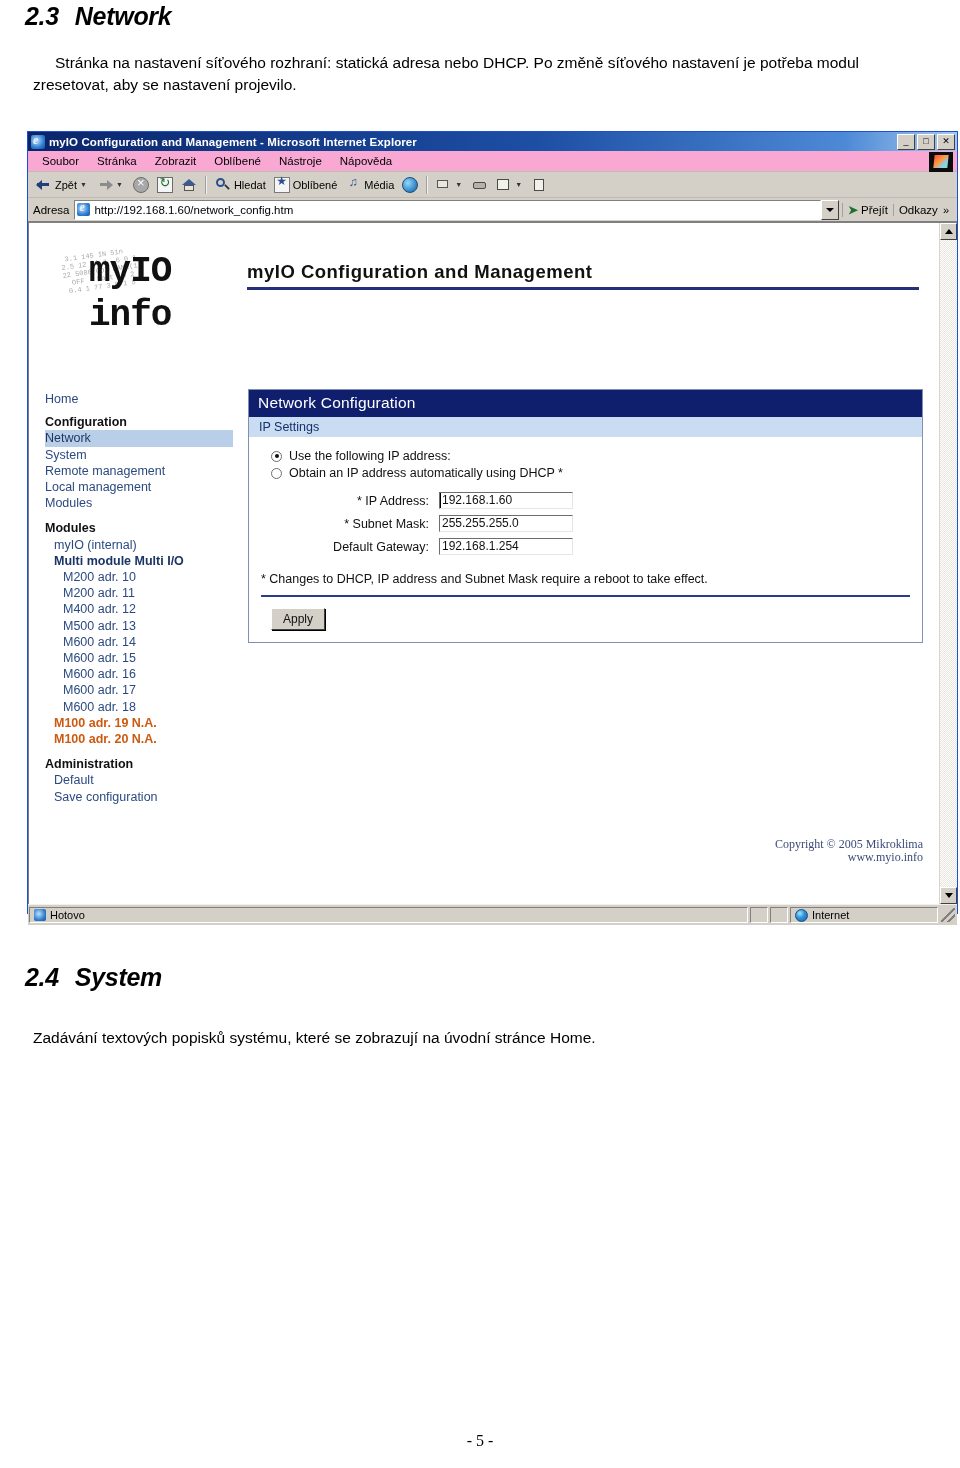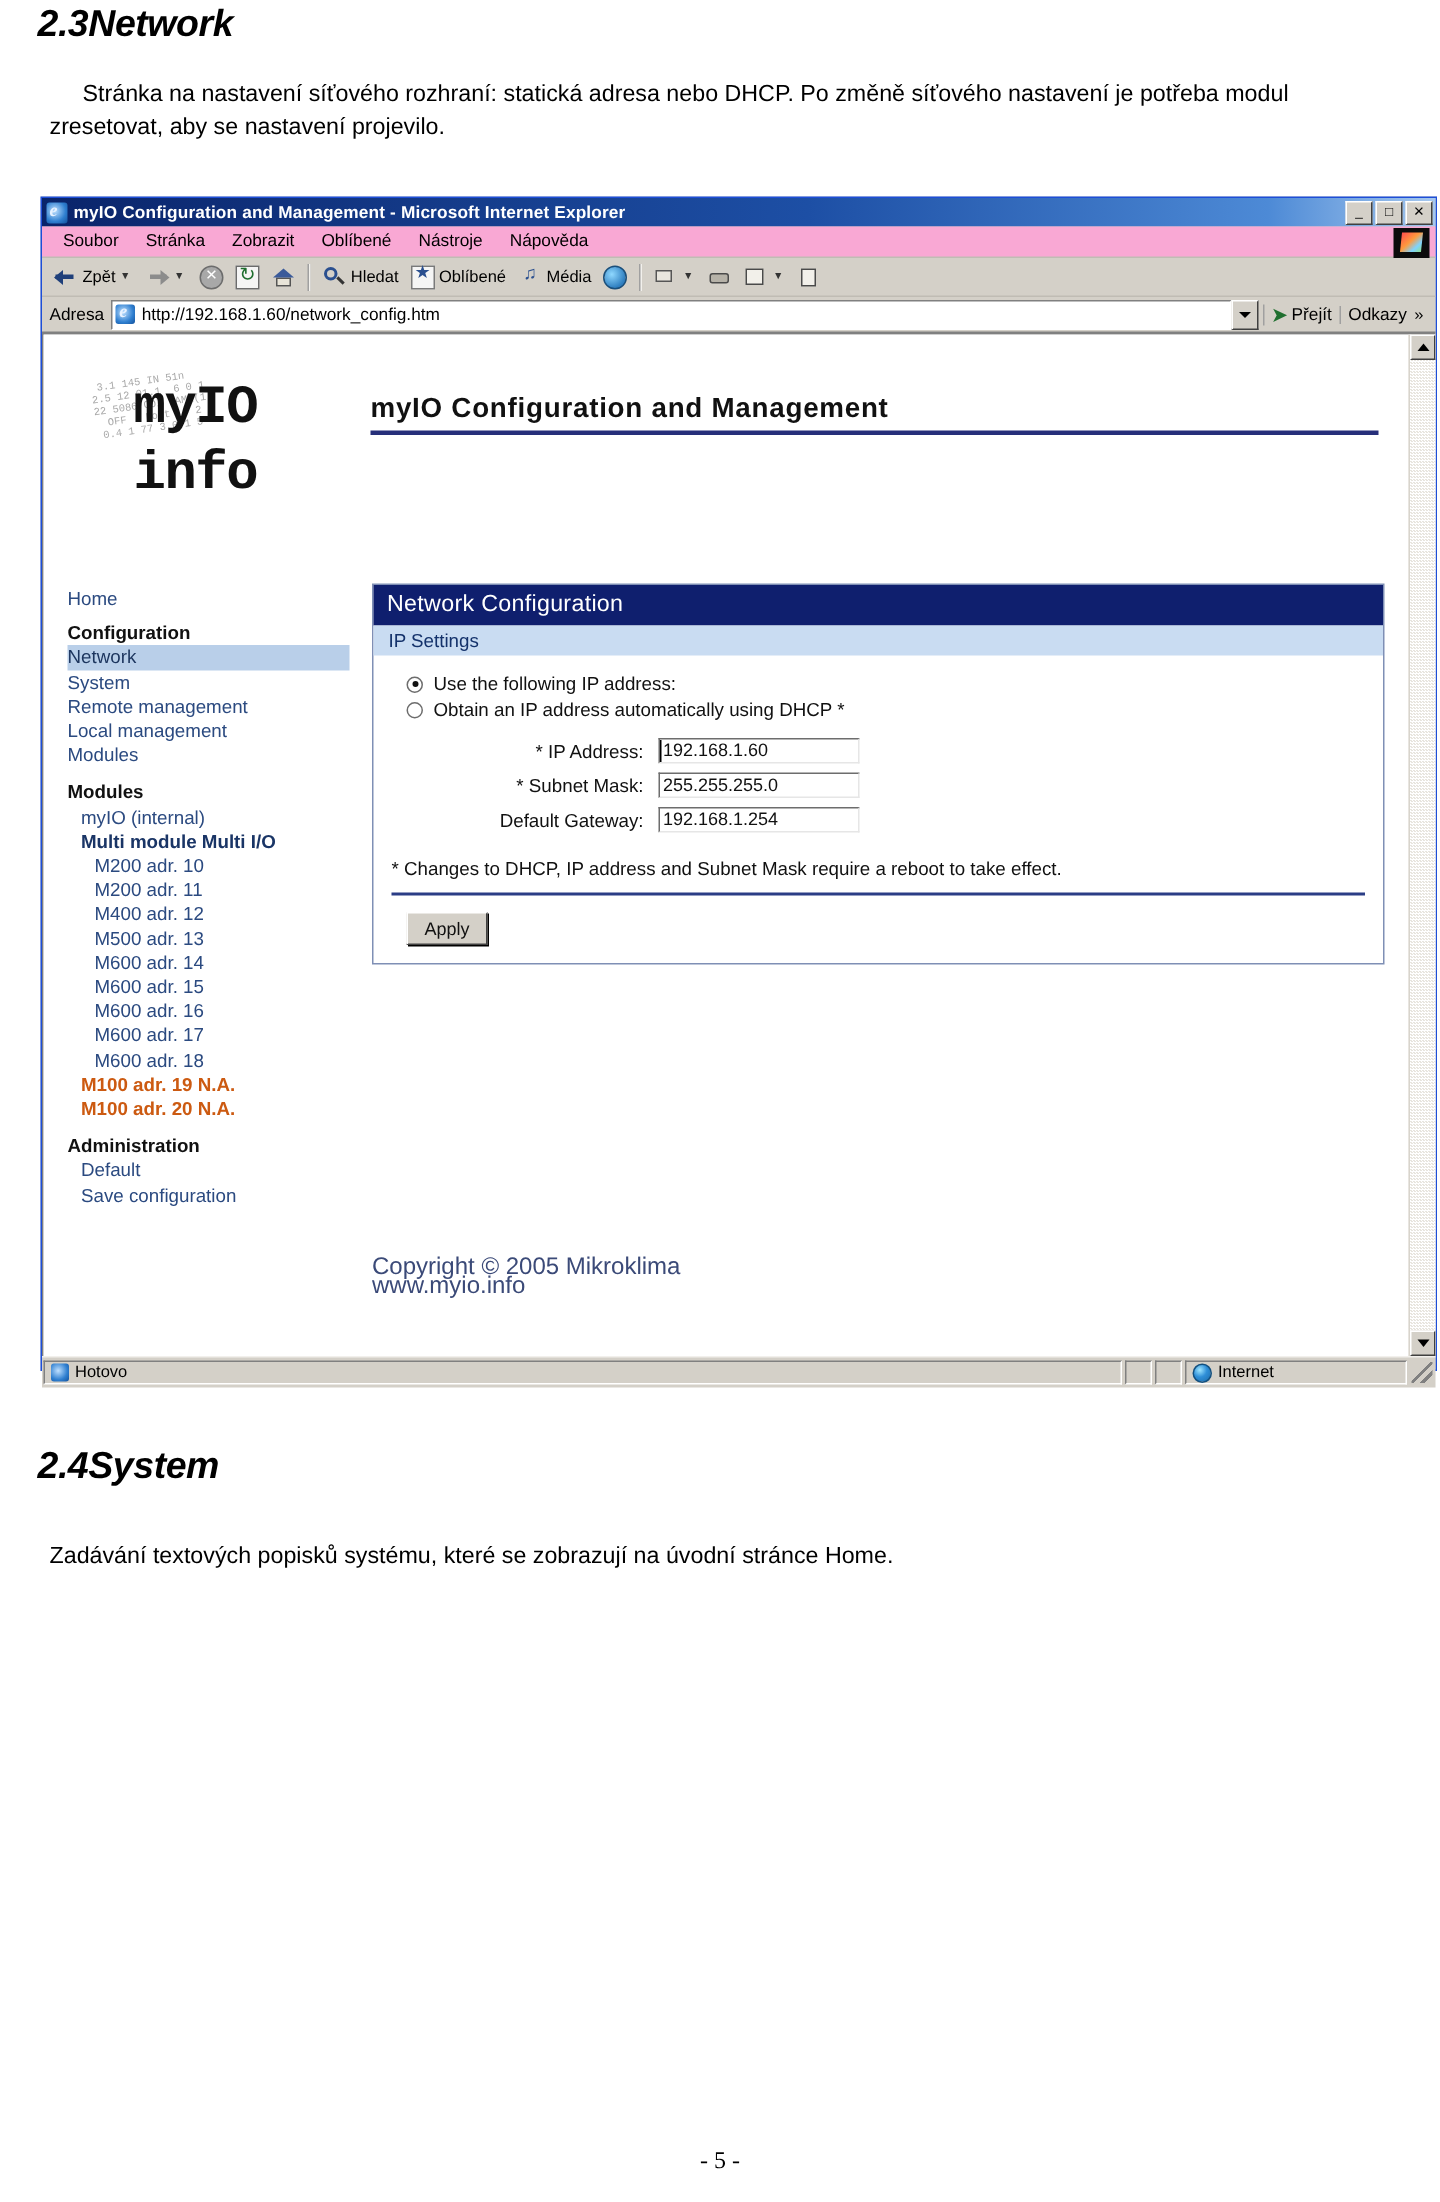--- a/index.html
+++ b/index.html
@@ -19,21 +19,21 @@
   
   .doc-h2 {
     position: absolute;
     font-family: "Liberation Sans", sans-serif;
     font-weight: bold;
     font-style: italic;
     font-size: 25px;
     letter-spacing: -0.3px;
     white-space: nowrap;
   }
-  .doc-h2 .num { }
+  .doc-h2 .num { margin-right: 16px; }
 
   .doc-para {
     position: absolute;
     font-size: 15.5px;
     line-height: 22px;
     color: #000;
   }
 
   .page-num {
     position: absolute;
@@ -644,24 +644,25 @@
     display: flex;
     align-items: center;
     justify-content: center;
     font-family: "Liberation Sans", sans-serif;
   }
 
   .copyright {
     position: absolute;
     left: 219px; top: 615px;
     width: 675px;
-    text-align: left;
-    font-size: 16px;
+    text-align: right;
+    font-size: 12px;
     line-height: 13px;
     color: #3b4a78;
+    font-family: Liberation Serif, serif;
   }
   .copyright .site { color: #3b4a78; }
 
   
   .statusbar {
     position: relative;
     height: 20px;
     background: #d4d0c8;
     border-top: 1px solid #f2f0ec;
     display: flex;

